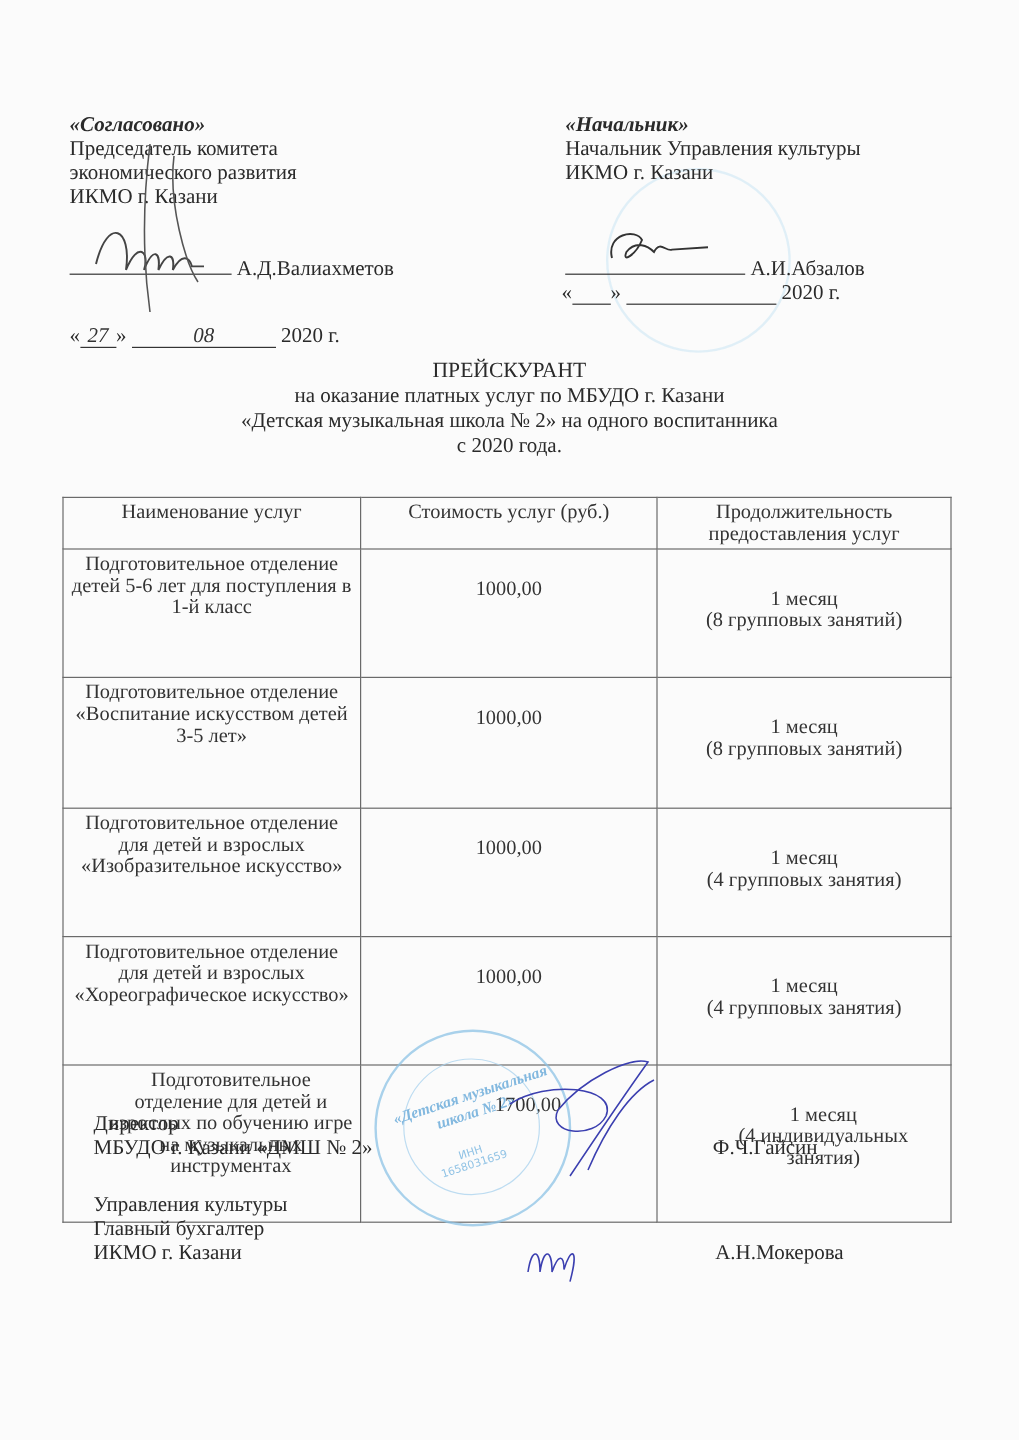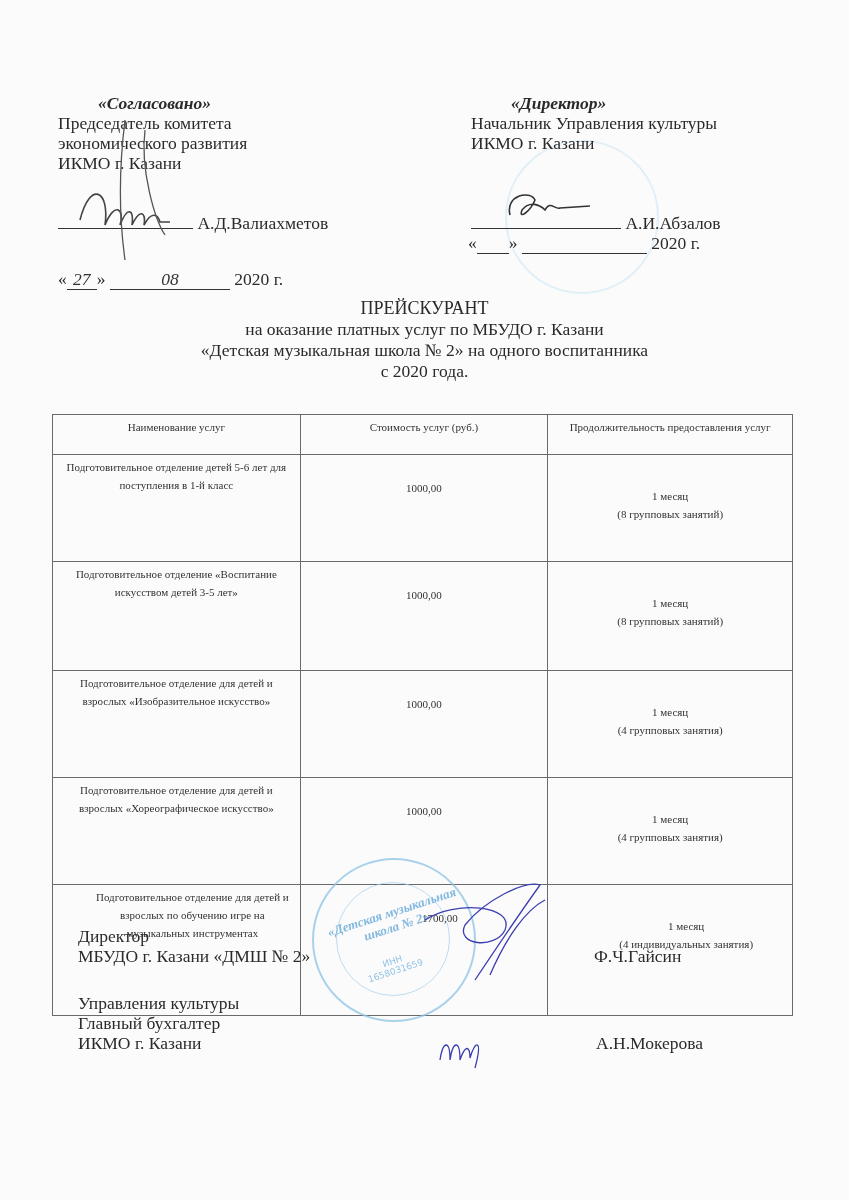--- a/index.html
+++ b/index.html
@@ -2,26 +2,26 @@
 <html><head>
 <meta charset="utf-8">
 <style>
   html, body { margin: 0; padding: 0; }
   body {
     width: 849px; height: 1200px; background: #fbfbfb; position: relative; overflow: hidden;
     font-family: "Liberation Serif", "DejaVu Serif", serif; color: #2a2a2a;
   }
   .abs { position: absolute; }
   .approval { font-size: 17.5px; line-height: 20px; }
-  .approval .hd { font-weight: bold; font-style: italic; margin-left: 40px; }
+  .approval .hd { font-weight: bold; font-style: italic; }
   .title-block { left: 0; width: 849px; top: 298px; text-align: center; font-size: 17.5px; line-height: 21px; }
   .title-block .main { font-weight: normal; font-size: 18px; }
   table.price {
     position: absolute; left: 52px; top: 414px; width: 741px; border-collapse: collapse;
-    font-family: "Liberation Serif", "DejaVu Serif", serif; font-size: 11px; color: #333;
+    font-family: "Liberation Serif", "DejaVu Serif", serif; font-size: 17px; color: #333;
   }
   table.price td, table.price th {
     border: 1px solid #6a6a6a; text-align: center; vertical-align: top; padding: 3px 6px; font-weight: normal;
     line-height: 18px;
   }
   table.price th { height: 33px; }
   table.price col.c1 { width: 248px; }
   table.price col.c2 { width: 248px; }
   table.price col.c3 { width: 245px; }
   tr.r1 td { height: 71px; }
@@ -54,21 +54,21 @@
   <span style="display:inline-block; width:135px; border-bottom:1px solid #333; height:16px; vertical-align:baseline;"></span>
   <span>А.Д.Валиахметов</span>
 </div>
 <div class="abs approval" style="left:58px; top:233px; width:340px;margin-top:36px;">
   <span>«</span><span style="display:inline-block; width:30px; border-bottom:1px solid #333; text-align:center; font-style:italic; color:#333;">27</span><span>»</span>
   <span style="display:inline-block; width:120px; border-bottom:1px solid #333; text-align:center; font-style:italic; color:#333;">08</span>
   <span>2020 г.</span>
 </div>
 
 <div class="abs approval" style="left:471px; top:93px; width:340px;">
-  <div class="hd">«Директор»</div>
+  <div class="hd">«Начальник»</div>
   <div>Начальник Управления культуры</div>
   <div>ИКМО г. Казани</div>
 </div>
 <div class="abs approval" style="left:471px; top:212px; width:340px;">
   <span style="display:inline-block; width:150px; border-bottom:1px solid #333; height:16px;"></span>
   <span>А.И.Абзалов</span>
 </div>
 <div class="abs approval" style="left:468px; top:233px; width:340px;">
   <span>«</span><span style="display:inline-block; width:32px; border-bottom:1px solid #333;">&nbsp;</span><span>»</span>
   <span style="display:inline-block; width:125px; border-bottom:1px solid #333;">&nbsp;</span>

